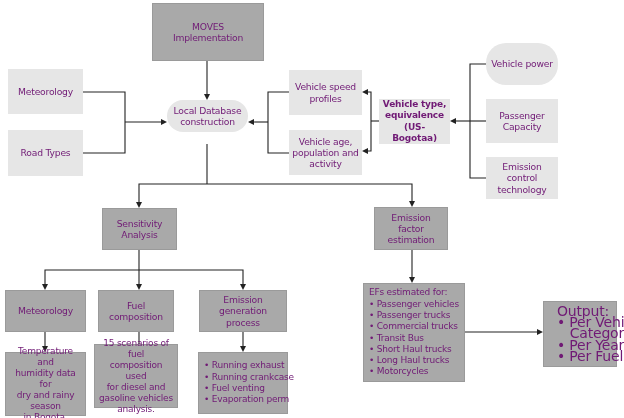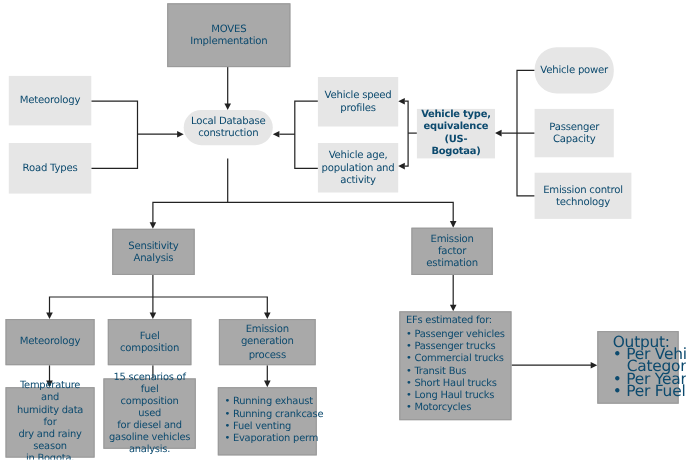--- a/index.html
+++ b/index.html
@@ -1,17 +1,17 @@
 <!DOCTYPE html>
 <html><head>
 <meta charset="utf-8">
 <style>
   html, body { margin:0; padding:0; background:#ffffff; }
   #canvas { position:relative; width:624px; height:418px; background:#ffffff; overflow:hidden;
-    font-family:"DejaVu Sans", sans-serif; color:#0c4a6e; }
+    font-family:"DejaVu Sans", sans-serif; color:#701a75; }
   .box { position:absolute; display:flex; flex-direction:column; justify-content:center; align-items:center;
     text-align:center; font-size:9.2px; line-height:11.3px; box-sizing:border-box; padding:2px 3px; letter-spacing:-0.2px; }
   .light { background:#e6e6e6; }
   .dark { background:#a9a9a9; border:1px solid #9a9a9a; }
   .bold { font-weight:bold; font-size:9px; }
   .list { align-items:flex-start; text-align:right; padding-left:6px; }
   .list .line { display:block; white-space:nowrap; }
   svg.wires { position:absolute; left:0; top:0; }
   .ln { stroke:#222; stroke-width:1.1; fill:none; }
   .ah { fill:#222; }
@@ -106,21 +106,21 @@
 
   <div class="box light" style="left:486px;top:43px;width:72px;height:42px;border-radius:20px;">
     <span>Vehicle power</span>
   </div>
 
   <div class="box light" style="left:486px;top:99px;width:72px;height:44px;">
     <span>Passenger</span>
     <span>Capacity</span>
   </div>
 
-  <div class="box light" style="left:486px;top:157px;width:88px;height:42px;justify-content:center;">
+  <div class="box light" style="left:486px;top:157px;width:72px;height:42px;justify-content:center;">
     <span>Emission control</span>
     <span>technology</span>
   </div>
 
   <div class="box dark" style="left:102px;top:208px;width:75px;height:42px;">
     <span>Sensitivity</span>
     <span>Analysis</span>
   </div>
 
   <div class="box dark" style="left:374px;top:207px;width:74px;height:43px;">

